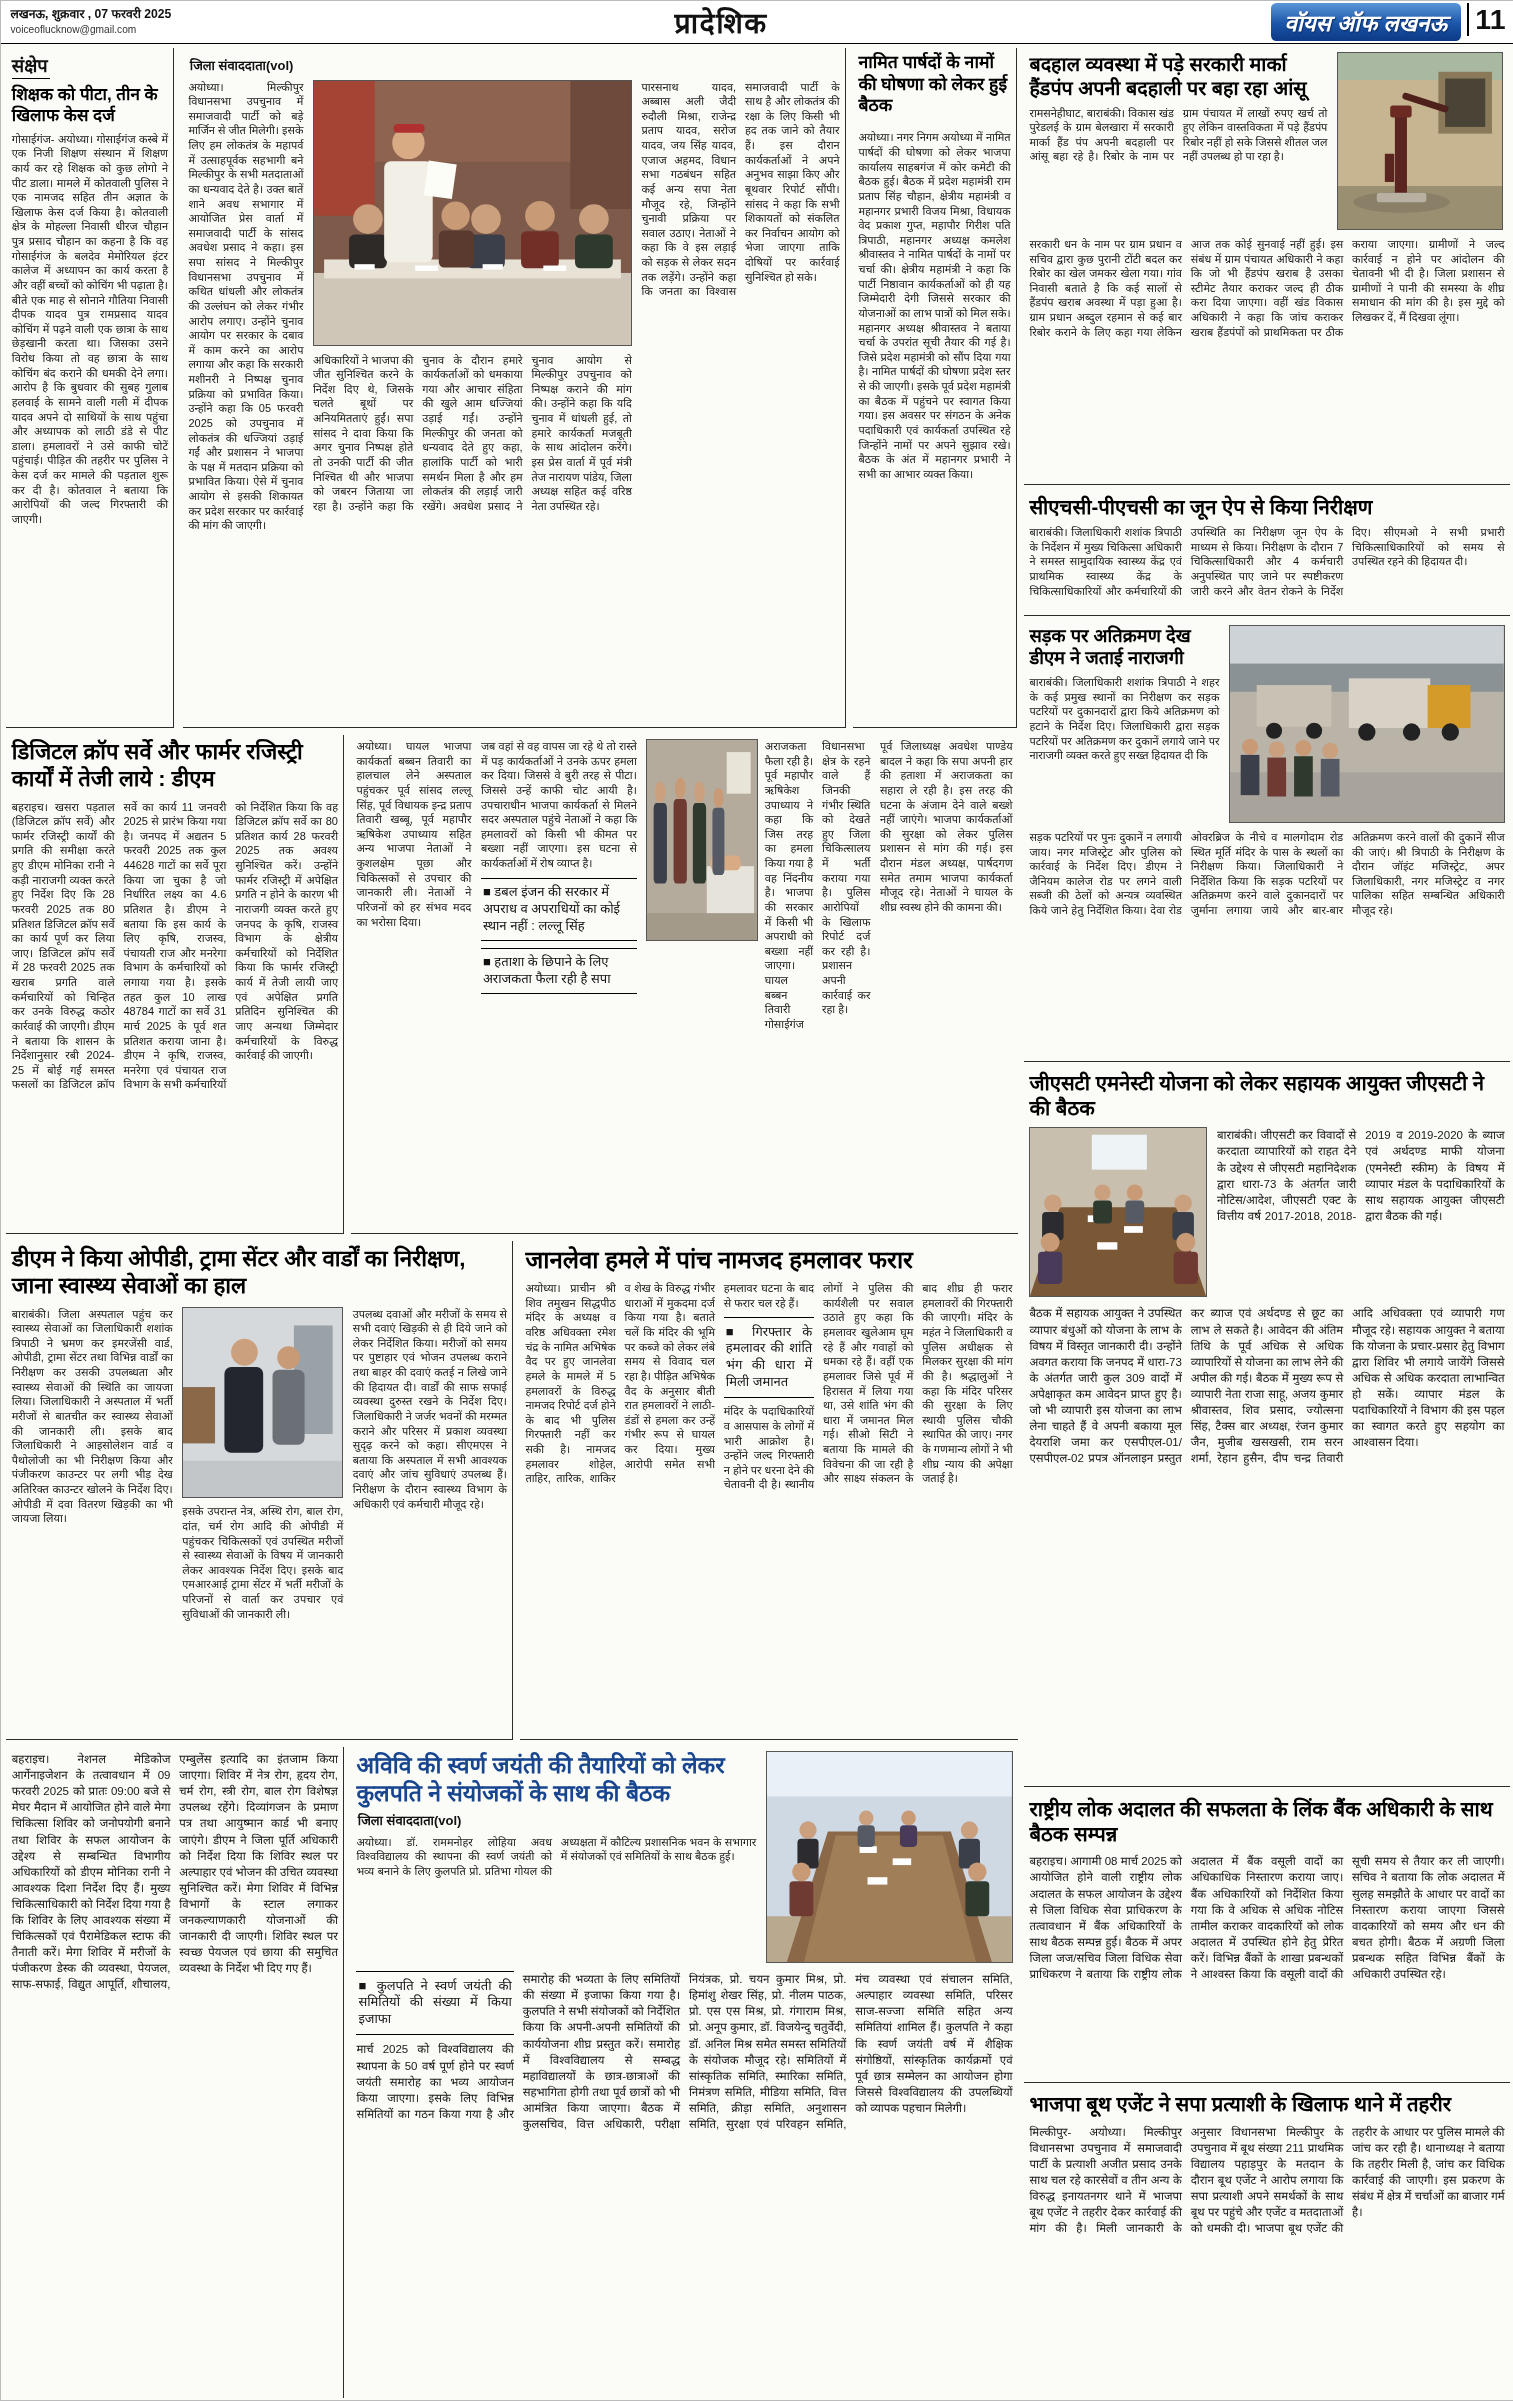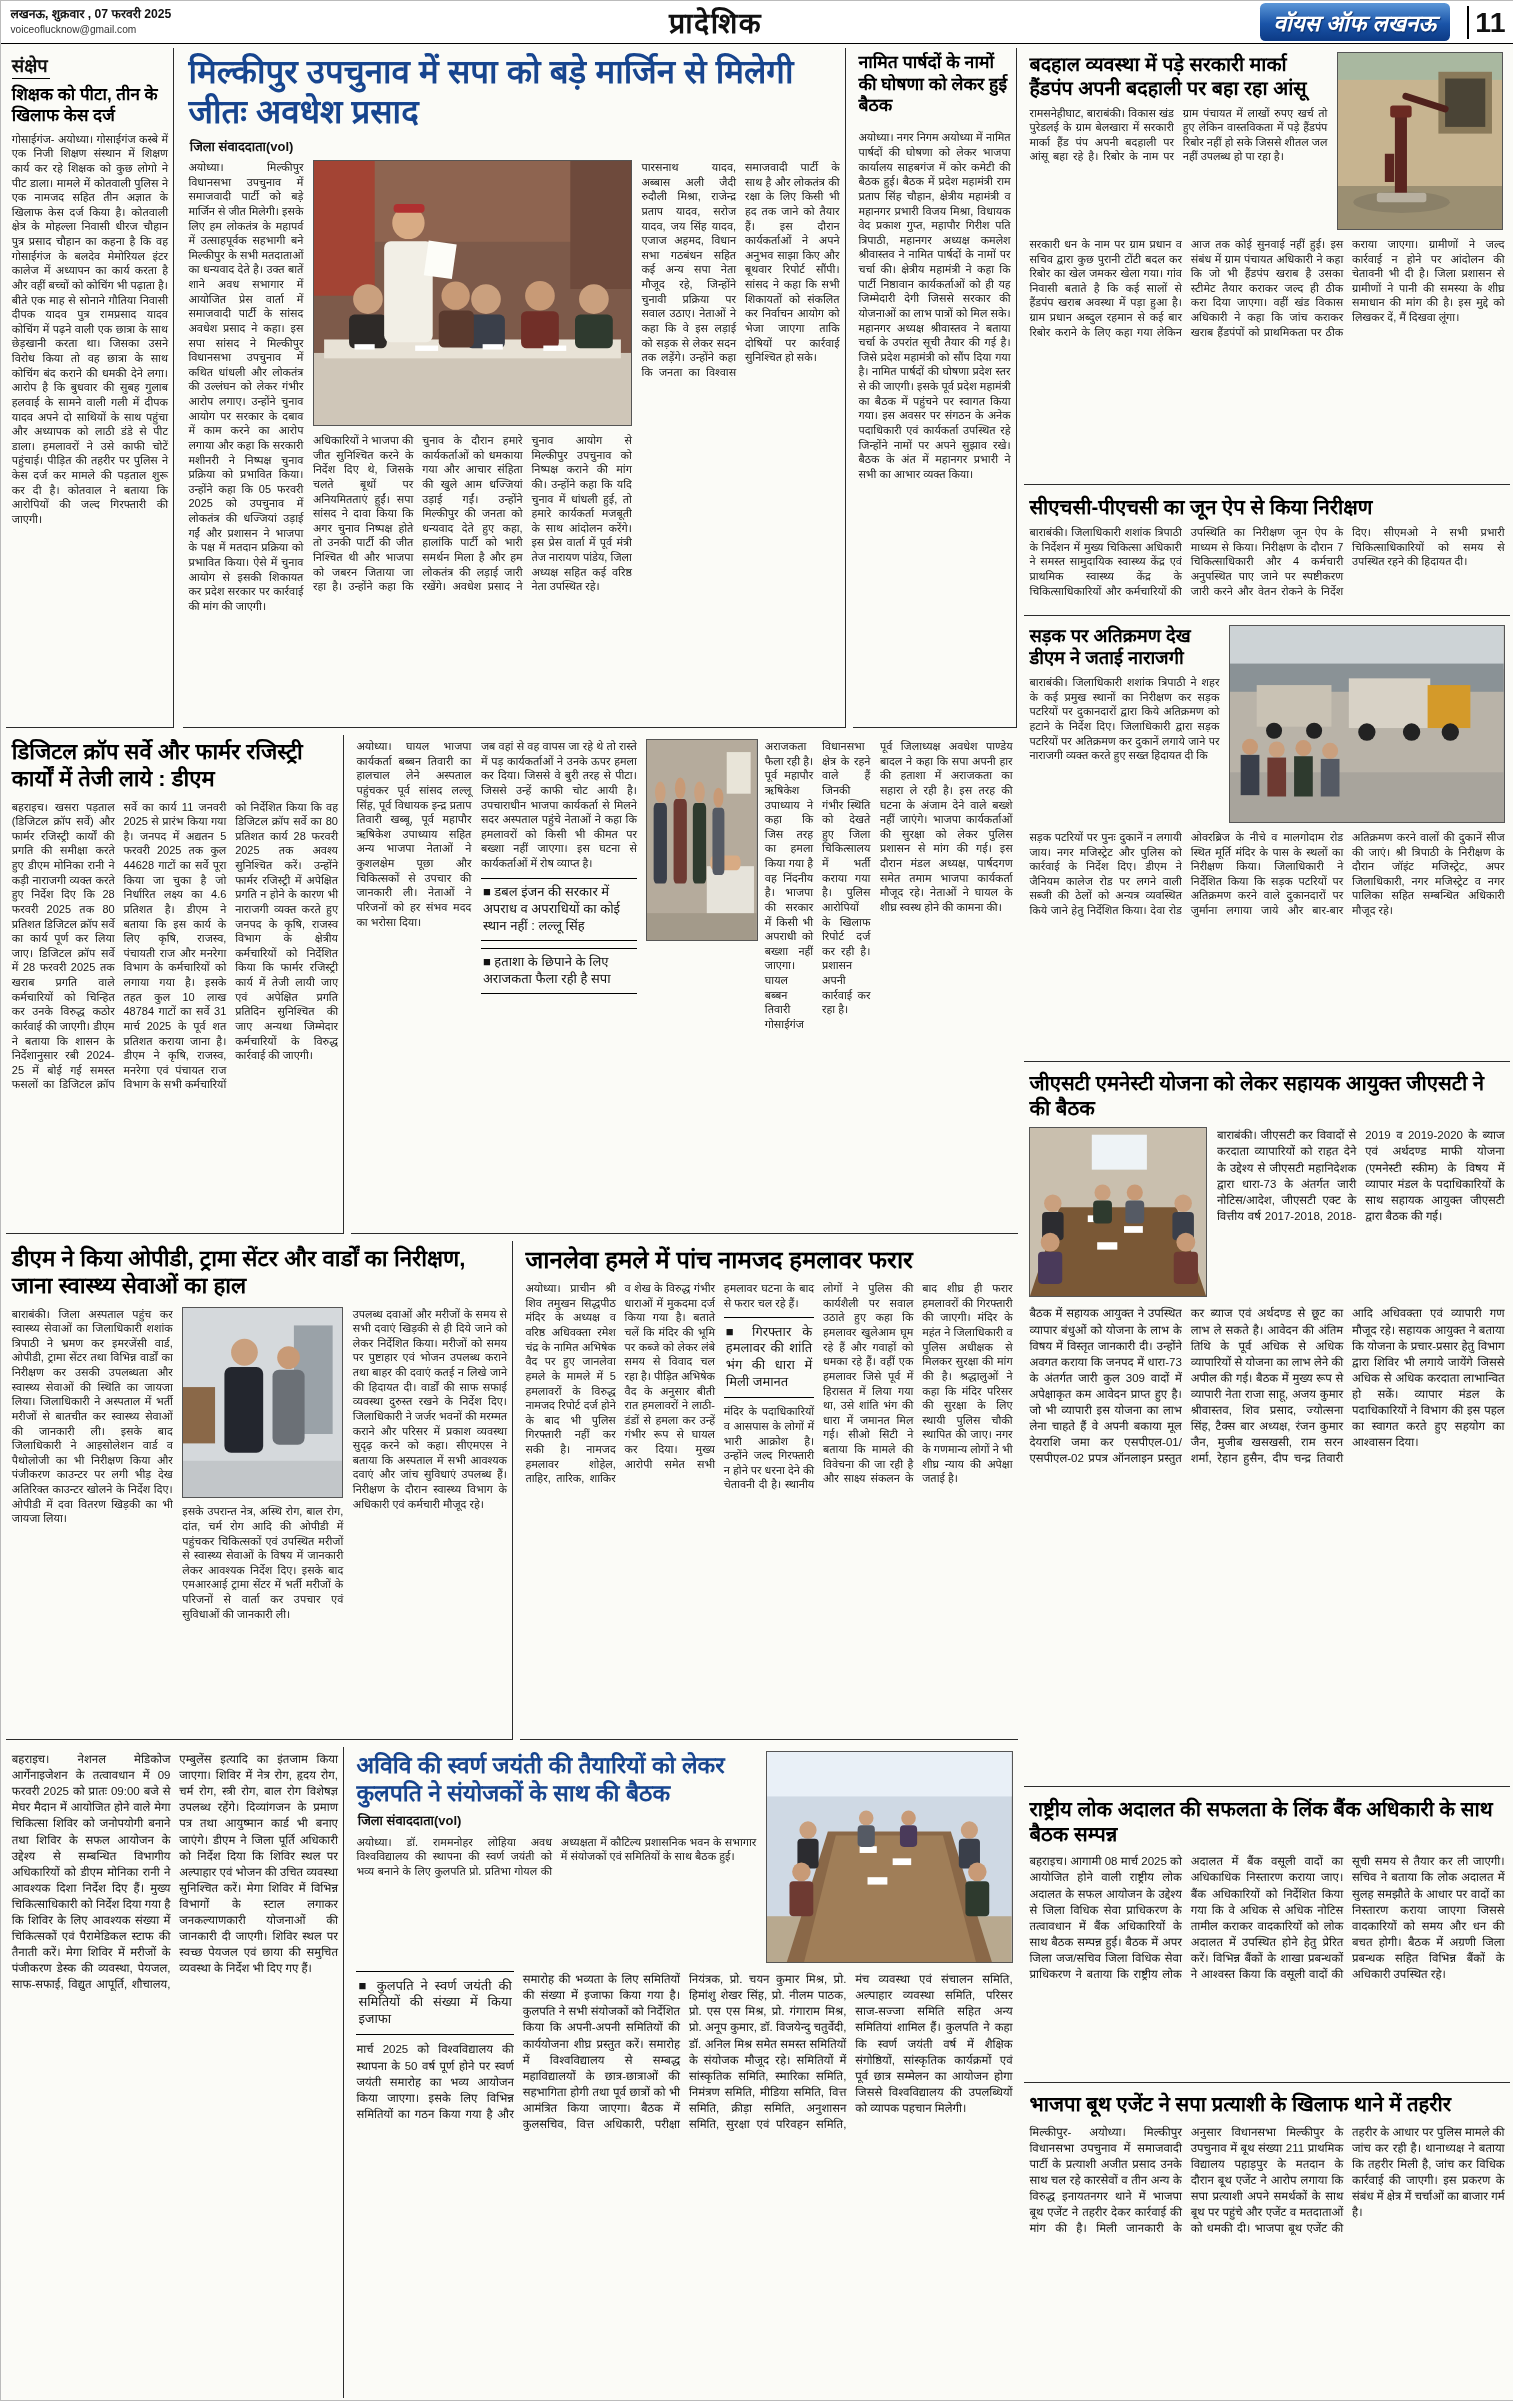--- a/index.html
+++ b/index.html
@@ -20,21 +20,21 @@
   .bullet-box{border-top:1.2px solid #000;border-bottom:1.2px solid #000;padding:5.4px 2px;font-weight:normal;font-size:13px;line-height:1.3;margin:6.8px 0;break-inside:avoid}
   .bullet-box::before{content:"■ "}
   figure{display:block;background:#9a9a94;border:0.7px solid #555;overflow:hidden}
   figure svg{display:block;width:100%;height:100%}
   .flex{display:flex;gap:9.5px}
   
   .header{position:absolute;left:0;top:0;width:1514px;height:43px;border-bottom:1.7px solid #000;display:flex;align-items:center;justify-content:space-between;padding:0 9.5px;background:#fff}
   .hdr-left{font-size:12.2px;font-weight:bold;line-height:1.3}
   .hdr-email{font-size:10.2px;font-weight:normal;color:#333}
   .section-title{font-size:28.5px;font-weight:bold;letter-spacing:1.4px}
-  .masthead{display:flex;align-items:center;gap:17px}
+  .masthead{display:flex;align-items:flex-start;gap:6px}
   .masthead-box{background:linear-gradient(180deg,#5b97d8 0%,#1a54a8 55%,#0c3a85 100%);color:#fff;font-weight:bold;font-style:italic;font-size:22.4px;padding:3.4px 13.6px;border-radius:5.4px;text-shadow:0.7px 0.7px 1.4px #06255c}
   .page-num{font-size:28.5px;font-weight:bold;border-left:2.4px solid #000;padding-left:6.8px}
   .brief-label{font-weight:bold;font-size:18.3px;border-bottom:1.4px solid #000;display:inline-block;padding:0 2.7px 1.4px 0;margin-bottom:5.4px}
 </style>
 </head>
 <body>
 
 <div class="page">
 
   <header class="header">
@@ -49,21 +49,20 @@
     </div>
   </header>
 
   <section class="art rule-r rule-b" style="left:5.4px;top:47px;width:168px;height:680px">
     <div class="brief-label">संक्षेप</div>
     <h2 class="hl" style="font-size:17px;margin-bottom:5.4px">शिक्षक को पीटा, तीन के खिलाफ केस दर्ज</h2>
     <div class="body-txt">गोसाईगंज- अयोध्या। गोसाईगंज कस्बे में एक निजी शिक्षण संस्थान में शिक्षण कार्य कर रहे शिक्षक को कुछ लोगो ने पीट डाला। मामले में कोतवाली पुलिस ने एक नामजद सहित तीन अज्ञात के खिलाफ केस दर्ज किया है। कोतवाली क्षेत्र के मोहल्ला निवासी धीरज चौहान पुत्र प्रसाद चौहान का कहना है कि वह गोसाईगंज के बलदेव मेमोरियल इंटर कालेज में अध्यापन का कार्य करता है और वहीं बच्चों को कोचिंग भी पढ़ाता है। बीते एक माह से सोनाने गौतिया निवासी दीपक यादव पुत्र रामप्रसाद यादव कोचिंग में पढ़ने वाली एक छात्रा के साथ छेड़खानी करता था। जिसका उसने विरोध किया तो वह छात्रा के साथ कोचिंग बंद कराने की धमकी देने लगा। आरोप है कि बुधवार की सुबह गुलाब हलवाई के सामने वाली गली में दीपक यादव अपने दो साथियों के साथ पहुंचा और अध्यापक को लाठी डंडे से पीट डाला। हमलावरों ने उसे काफी चोटें पहुंचाई। पीड़ित की तहरीर पर पुलिस ने केस दर्ज कर मामले की पड़ताल शुरू कर दी है। कोतवाल ने बताया कि आरोपियों की जल्द गिरफ्तारी की जाएगी।</div>
   </section>
 
   <section class="art rule-r rule-b" style="left:182px;top:47px;width:663px;height:680px">
-    <h1 class="hl blue" style="font-size:33px">मिल्कीपुर उपचुनाव में सपा को बड़े मार्जिन से मिलेगी जीतः अवधेश प्रसाद</h1>
     <div class="byline">जिला संवाददाता(vol)</div>
     <div class="flex" style="height:534px">
       <div class="body-txt" style="width:115px;flex:none">अयोध्या। मिल्कीपुर विधानसभा उपचुनाव में समाजवादी पार्टी को बड़े मार्जिन से जीत मिलेगी। इसके लिए हम लोकतंत्र के महापर्व में उत्साहपूर्वक सहभागी बने मिल्कीपुर के सभी मतदाताओं का धन्यवाद देते है। उक्त बातें शाने अवध सभागार में आयोजित प्रेस वार्ता में समाजवादी पार्टी के सांसद अवधेश प्रसाद ने कहा। इस सपा सांसद ने मिल्कीपुर विधानसभा उपचुनाव में कथित धांधली और लोकतंत्र की उल्लंघन को लेकर गंभीर आरोप लगाए। उन्होंने चुनाव आयोग पर सरकार के दबाव में काम करने का आरोप लगाया और कहा कि सरकारी मशीनरी ने निष्पक्ष चुनाव प्रक्रिया को प्रभावित किया। उन्होंने कहा कि 05 फरवरी 2025 को उपचुनाव में लोकतंत्र की धज्जियां उड़ाई गईं और प्रशासन ने भाजपा के पक्ष में मतदान प्रक्रिया को प्रभावित किया। ऐसे में चुनाव आयोग से इसकी शिकायत कर प्रदेश सरकार पर कार्रवाई की मांग की जाएगी।</div>
       <div style="width:319px;flex:none;display:flex;flex-direction:column;gap:7px">
         <figure style="height:266px">
           <svg viewBox="0 0 470 392" preserveAspectRatio="none">
             <rect width="470" height="392" fill="#7d5a4a"></rect>
             <rect width="470" height="120" fill="#8e6450"></rect>
             <rect x="0" y="0" width="90" height="200" fill="#a34434"></rect>
             <rect x="380" y="0" width="90" height="190" fill="#6e4a3c"></rect>

